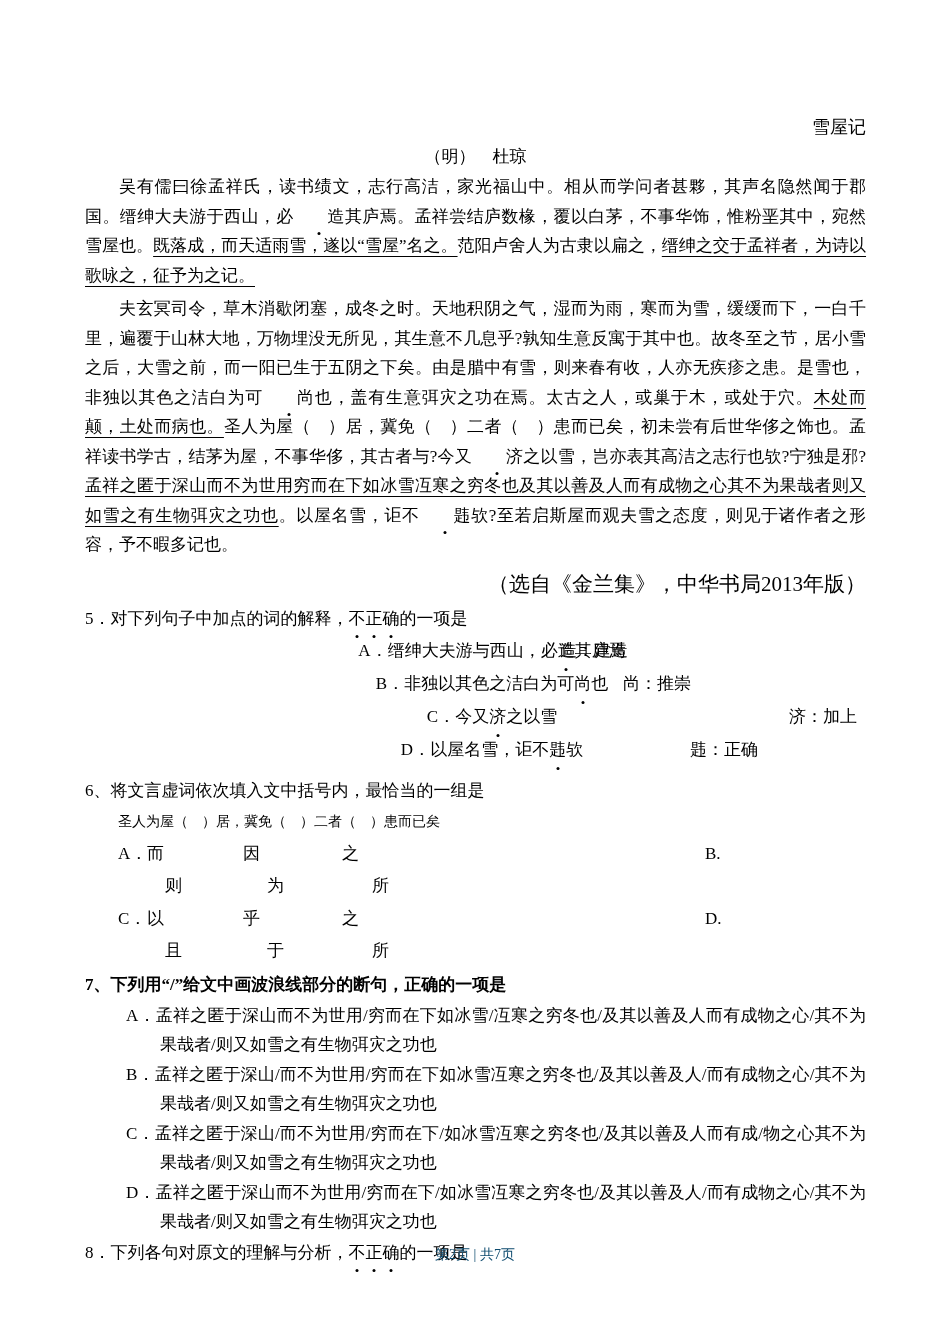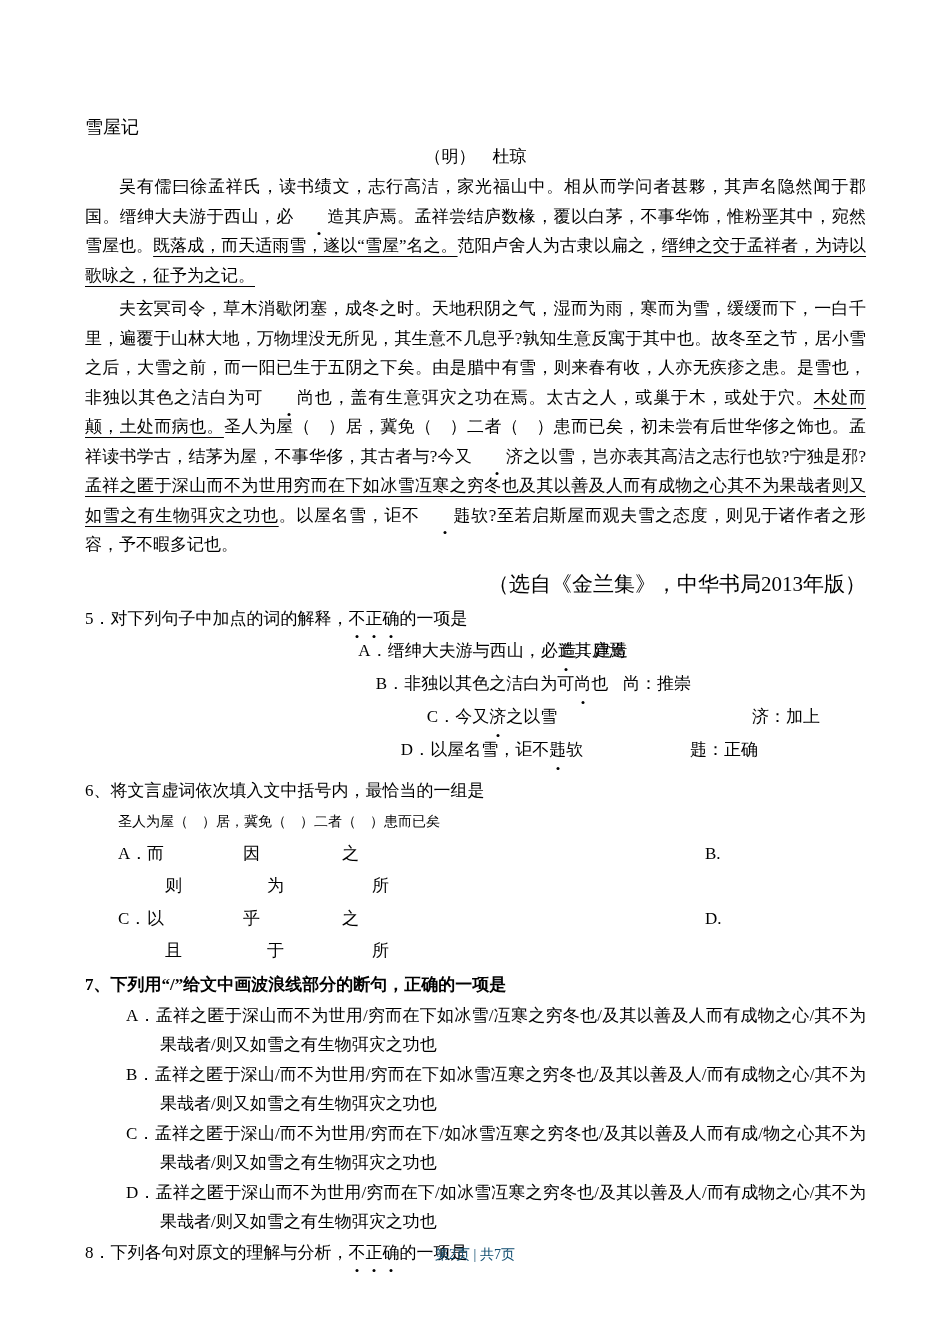--- a/index.html
+++ b/index.html
@@ -15,21 +15,21 @@
     background: #ffffff;
     overflow: hidden;
   }
   .content {
     position: absolute;
     left: 85px; top: 0;
     width: 781px;
     padding-top: 112px;
   }
   .title {
-    text-align: left;
+    text-align: right;
     font-size: 18px; line-height: 30px;
     margin: 0;
     font-weight: normal;
   }
   .author {
     text-align: center;
     font-size: 17px; line-height: 30px;
     margin: 0;
   }
   .body-para {
@@ -129,21 +129,21 @@
         <p class="body-para"><span>吴有儒曰徐孟祥氏，读书绩文，志行高洁，家光福山中。相从而学问者甚夥，其声名隐然闻于郡国。缙绅大夫游于西山，必</span><span class="emdot">造</span><span>其庐焉。孟祥尝结庐数椽，覆以白茅，不事华饰，惟粉垩其中，宛然雪屋也。</span><span class="ul">既落成，而天适雨雪，遂以“雪屋”名之。</span><span>范阳卢舍人为古隶以扁之，</span><span class="ul">缙绅之交于孟祥者，为诗以歌咏之，征予为之记。</span></p>
         <p class="body-para"><span>夫玄冥司令，草木消歇闭塞，成冬之时。天地积阴之气，湿而为雨，寒而为雪，缓缓而下，一白千里，遍覆于山林大地，万物埋没无所见，其生意不几息乎?孰知生意反寓于其中也。故冬至之节，居小雪之后，大雪之前，而一阳已生于五阴之下矣。由是腊中有雪，则来春有收，人亦无疾疹之患。是雪也，非独以其色之洁白为可</span><span class="emdot">尚</span><span>也，盖有生意弭灾之功在焉。太古之人，或巢于木，或处于穴。</span><span class="ul">木处而颠，土处而病也。</span><span>圣人为屋（　）居，冀免（　）二者（　）患而已矣，初未尝有后世华侈之饰也。孟祥读书学古，结茅为屋，不事华侈，其古者与?今又</span><span class="emdot">济</span><span>之以雪，岂亦表其高洁之志行也欤?宁独是邪?</span><span class="ul">孟祥之匿于深山而不为世用穷而在下如冰雪冱寒之穷冬也及其以善及人而有成物之心其不为果哉者则又如雪之有生物弭灾之功也</span><span>。以屋名雪，讵不</span><span class="emdot">韪</span><span>欤?至若启斯屋而观夫雪之态度，则见于诸作者之形容，予不暇多记也。</span></p>
       </div>
 
     <div class="source">（选自《金兰集》，中华书局2013年版）</div>
 
     <div class="stem q5"><span>5．对下列句子中加点的词的解释，</span><span class="emdot">不</span><span class="emdot">正</span><span class="emdot">确</span><span>的一项是</span></div>
     <div id="q5opts">
         <div class="q5opt"><span>A．</span><span><span>缙绅大夫游与西山，必</span><span class="emdot">造</span><span>其庐焉</span></span><span class="gloss" style="left: 442px;">造：建造</span></div>
         <div class="q5opt"><span>B．</span><span><span>非独以其色之洁白为可</span><span class="emdot">尚</span><span>也</span></span><span class="gloss" style="left: 505px;">尚：推崇</span></div>
-        <div class="q5opt"><span>C．</span><span><span>今又</span><span class="emdot">济</span><span>之以雪</span></span><span class="gloss" style="left: 634px;">济：加上</span></div>
+        <div class="q5opt"><span>C．</span><span><span>今又</span><span class="emdot">济</span><span>之以雪</span></span><span class="gloss" style="left: 671px;">济：加上</span></div>
         <div class="q5opt"><span>D．</span><span><span>以屋名雪，讵不</span><span class="emdot">韪</span><span>欤</span></span><span class="gloss" style="left: 572px;">韪：正确</span></div>
       </div>
 
     <div class="stem q6">6、将文言虚词依次填入文中括号内，最恰当的一组是</div>
     <div class="q6fill">圣人为屋（　）居，冀免（　）二者（　）患而已矣</div>
     <div id="q6rows">
         <div class="q6row">
           <span class="lbl">A．</span>
           <span class="c0">而</span>
           <span class="c1">因</span>

